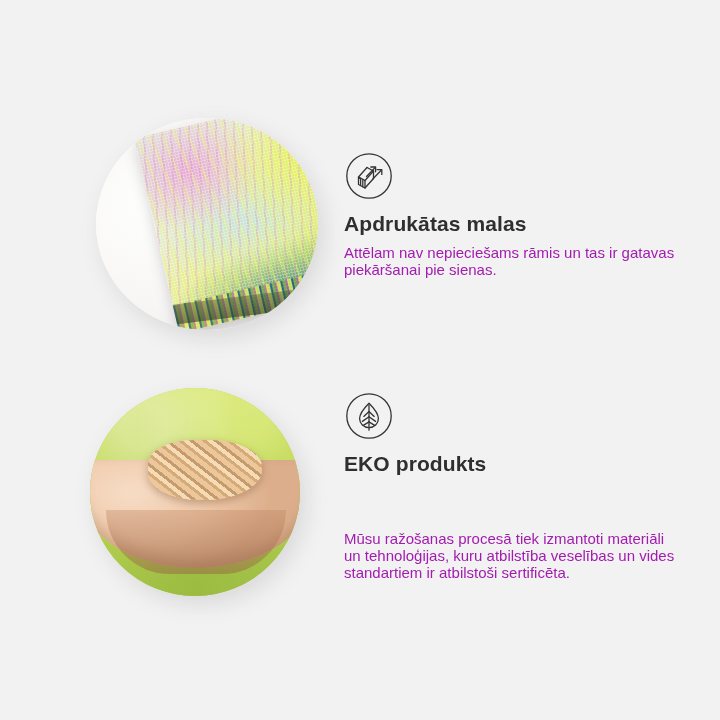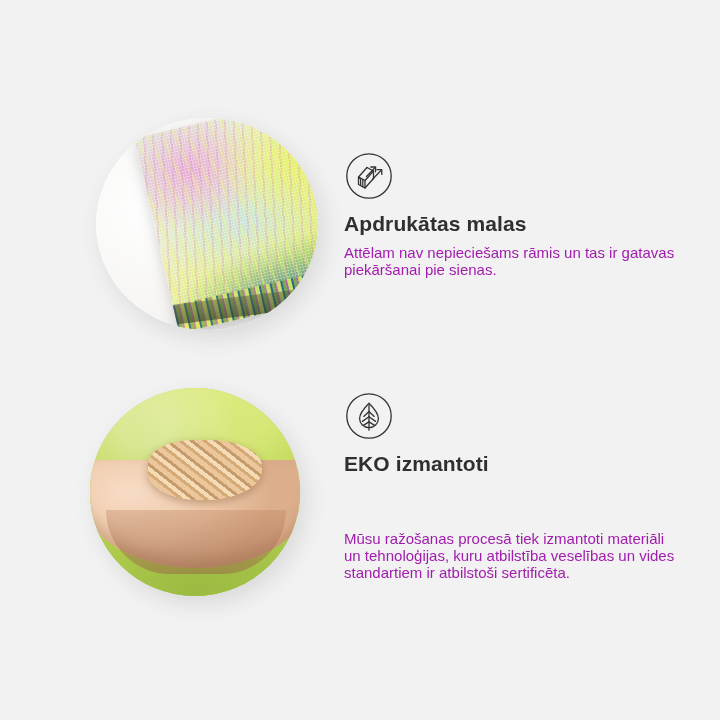--- a/index.html
+++ b/index.html
@@ -257,18 +257,18 @@
 
         <path d="M24 19.6 L18.8 24.4"></path>
         <path d="M24 19.6 L29.2 24.4"></path>
         <path d="M24 24.8 L17.4 29.4"></path>
         <path d="M24 24.8 L30.6 29.4"></path>
         <path d="M24 29.9 L18.4 33.4"></path>
         <path d="M24 29.9 L29.6 33.4"></path>
       </svg>
     </div>
 
-    <div class="feature-title" style="left:344px; top:452px;">EKO izmantoti</div>
+    <div class="feature-title" style="left:344px; top:452px;">EKO produkts</div>
 
     <div class="feature-body" style="left:344px; top:483px;margin-top:47px;">Mūsu ražošanas procesā tiek izmantoti materiāli un tehnoloģijas, kuru atbilstība veselības un vides standartiem ir atbilstoši sertificēta.</div>
   </div>
 
 </div>
 
 </body></html>

